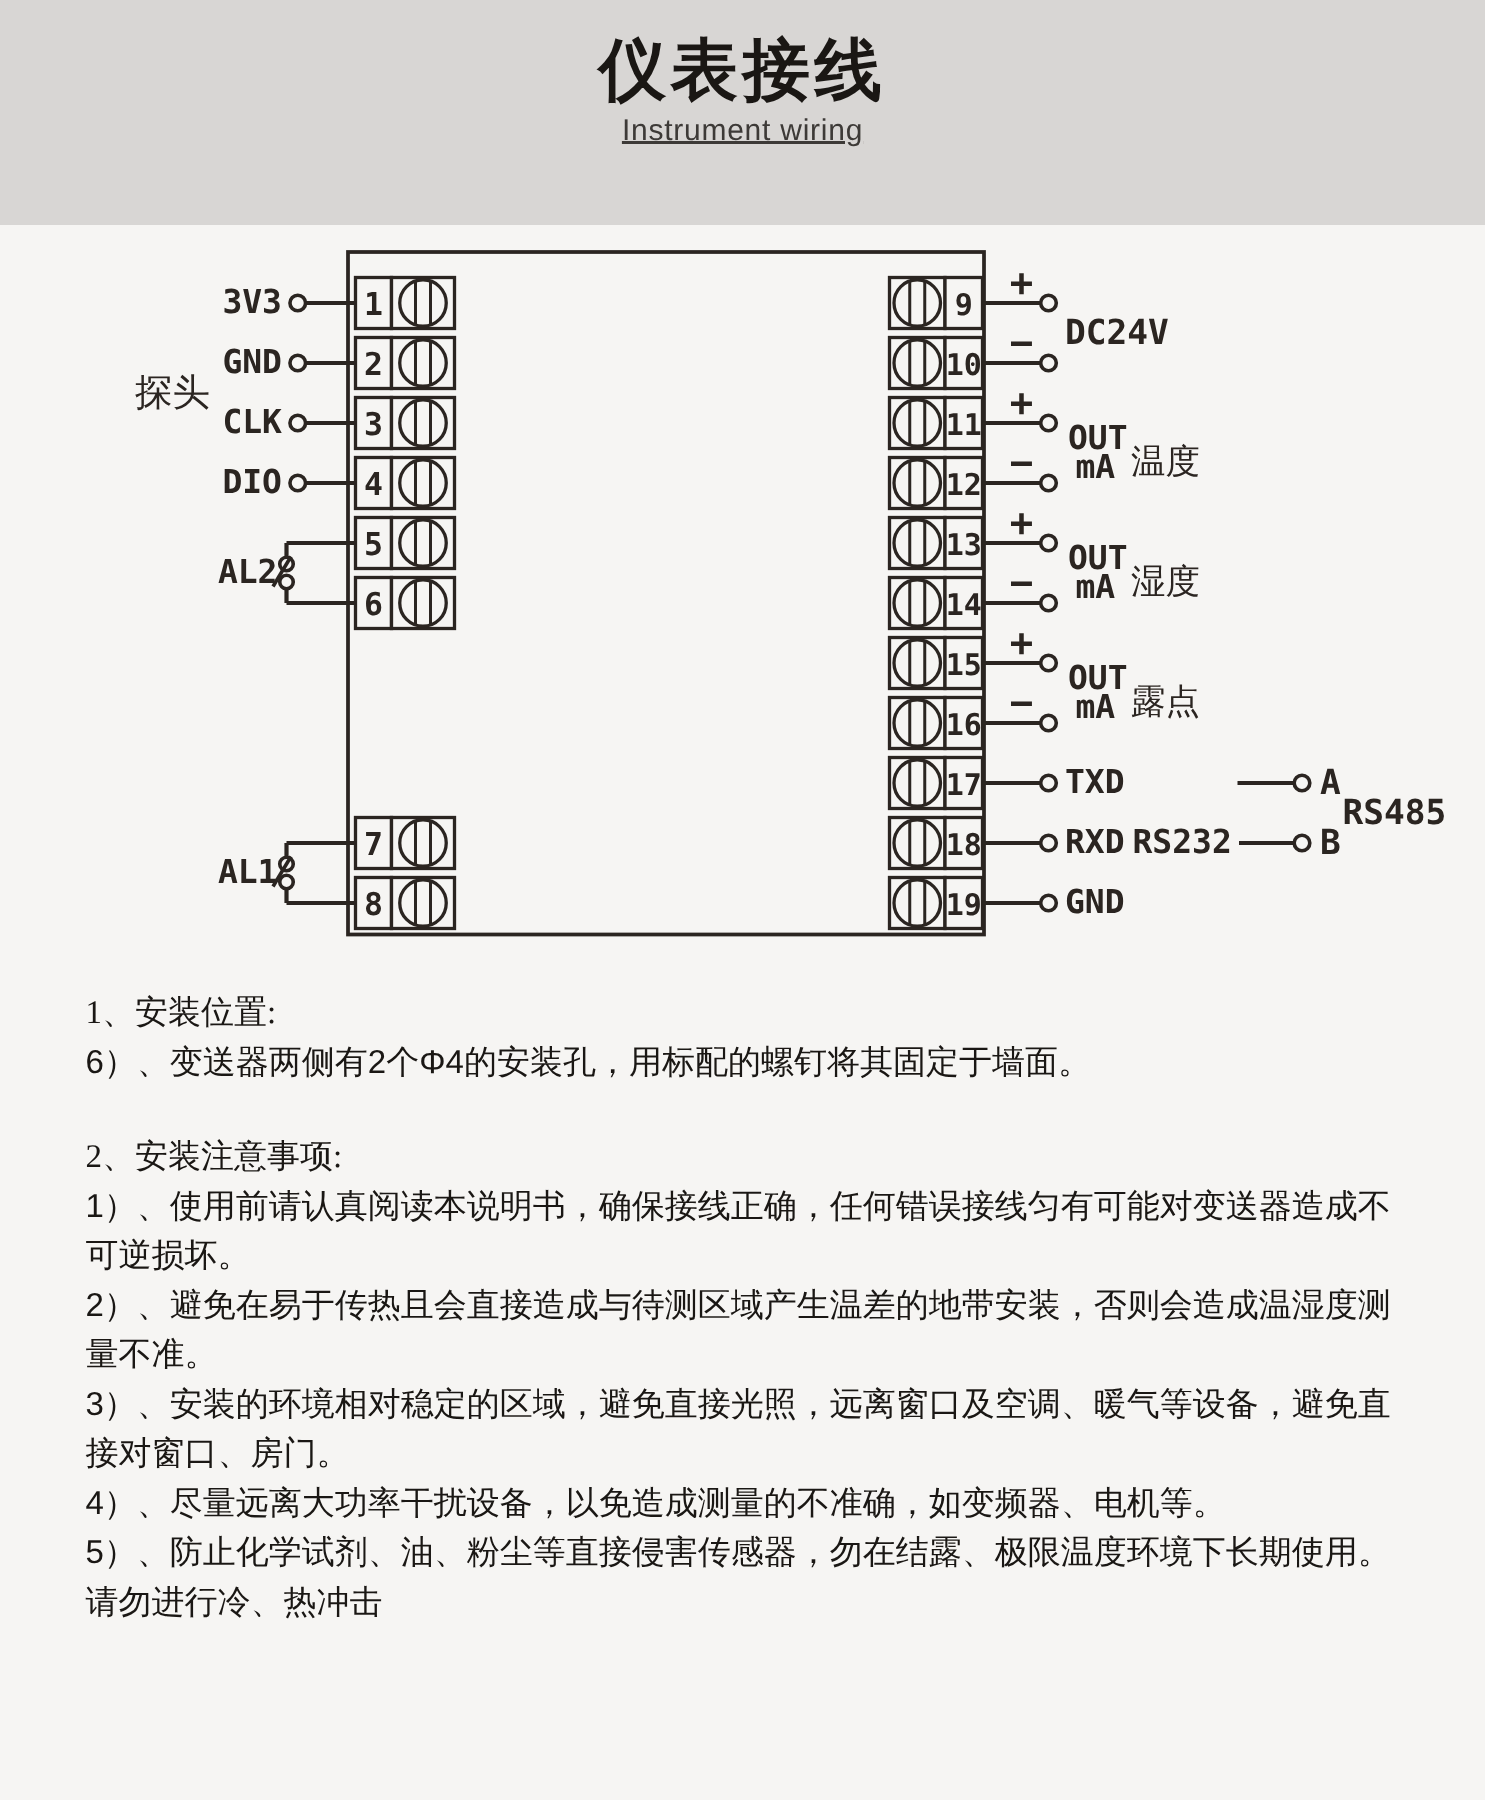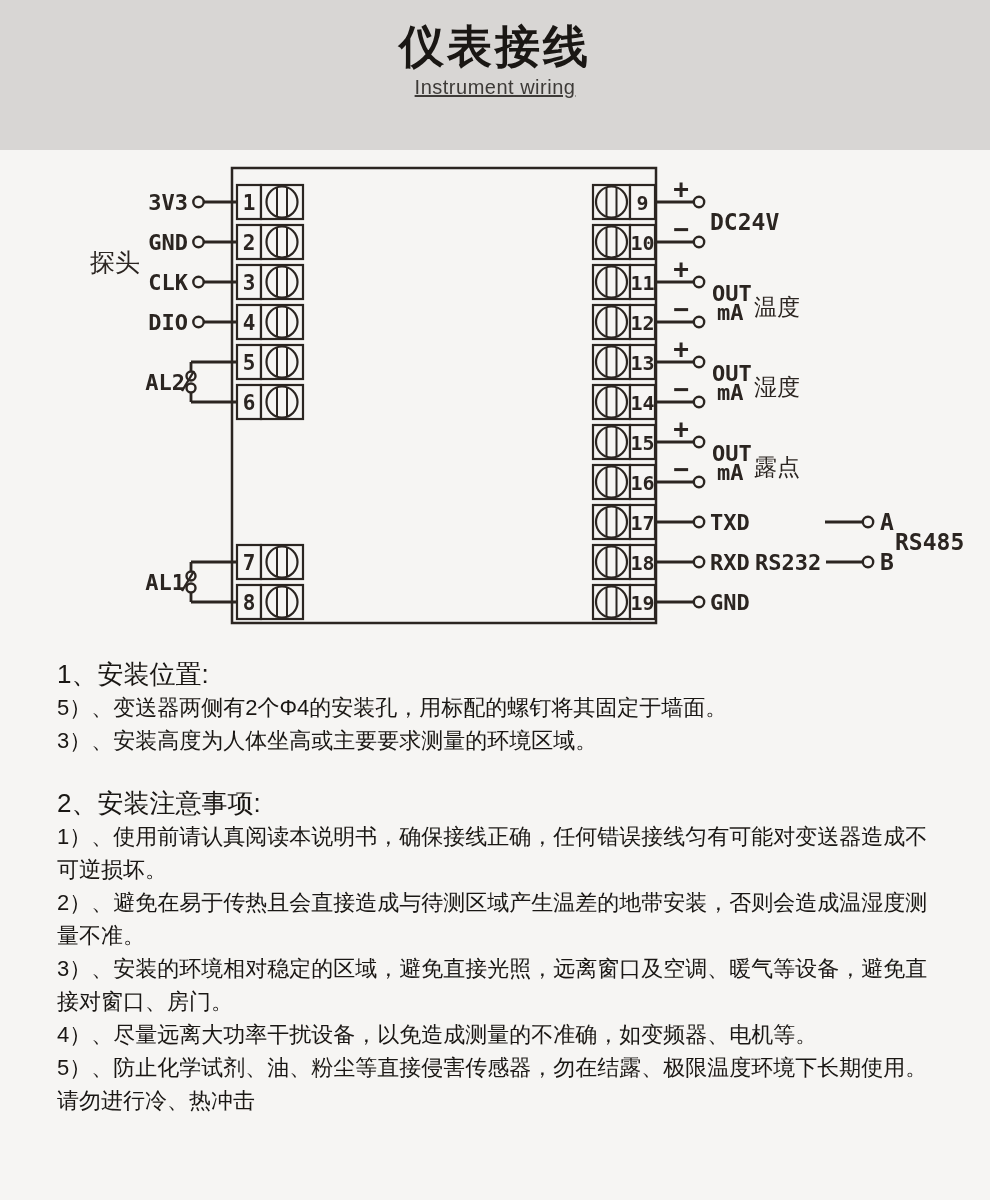--- a/index.html
+++ b/index.html
@@ -25,21 +25,21 @@
   svg text{fill:var(--ink,#2b2521);}
   .t-mono{font-family:"DejaVu Sans Mono",monospace;font-weight:600;}
   .t-cjk{font-family:"Liberation Sans",sans-serif;font-weight:500;}
   .notes{
     position:absolute;left:0;top:650px;width:990px;box-sizing:border-box;
     padding:8px 53px 0 57px;color:var(--text,#1a1714);
   }
   .notes section{margin:0 0 0 0;}
   .notes section + section{margin-top:30px;}
   .notes h2{
-    margin:0;font-size:26px;line-height:33px;font-weight:normal;
+    margin:0;font-size:22px;line-height:33px;font-weight:normal;font-family:Liberation Serif, serif;
   }
   .notes p{margin:0;font-size:22px;line-height:33px;}
 </style>
 </head>
 <body>
 
 <div class="page">
 
   <header class="hdr">
     <h1>仪表接线</h1>
@@ -295,22 +295,21 @@
           <text x="880" y="562" dominant-baseline="central" text-anchor="start" font-size="23" class="t-mono">B</text>
           <text x="895" y="542" dominant-baseline="central" text-anchor="start" font-size="23" class="t-mono">RS485</text>
         </g>
       </svg>
   </div>
 
   <main class="notes">
     <section>
       <h2>1、安装位置:</h2>
       <div>
-          <p>5）、变送器两侧有2个Φ4的安装孔，用标配的螺钉将其固定于墙面。</p>
-          <p>3）、安装高度为人体坐高或主要要求测量的环境区域。</p>
+          <p>6）、变送器两侧有2个Φ4的安装孔，用标配的螺钉将其固定于墙面。</p>
         </div>
     </section>
     <section>
       <h2>2、安装注意事项:</h2>
       <div>
           <p>1）、使用前请认真阅读本说明书，确保接线正确，任何错误接线匀有可能对变送器造成不可逆损坏。</p>
           <p>2）、避免在易于传热且会直接造成与待测区域产生温差的地带安装，否则会造成温湿度测量不准。</p>
           <p>3）、安装的环境相对稳定的区域，避免直接光照，远离窗口及空调、暖气等设备，避免直接对窗口、房门。</p>
           <p>4）、尽量远离大功率干扰设备，以免造成测量的不准确，如变频器、电机等。</p>
           <p>5）、防止化学试剂、油、粉尘等直接侵害传感器，勿在结露、极限温度环境下长期使用。请勿进行冷、热冲击</p>

